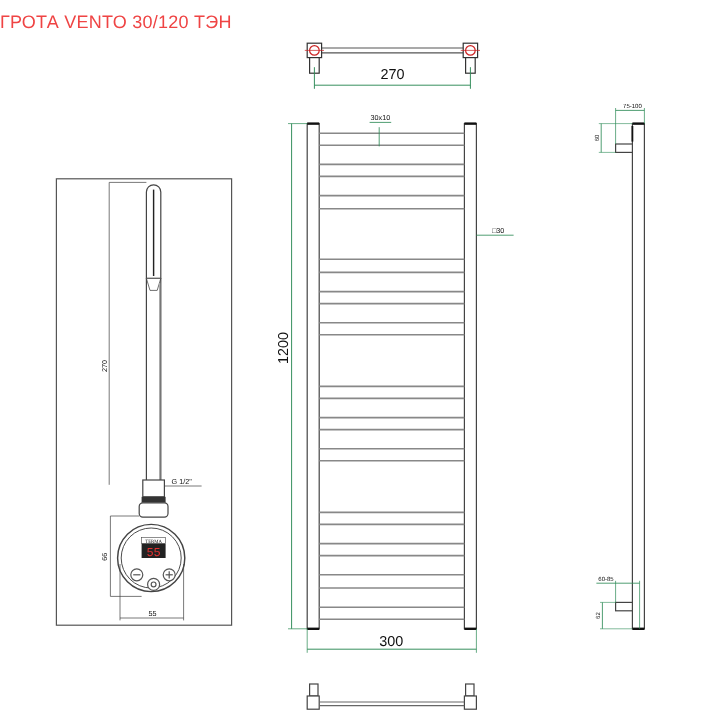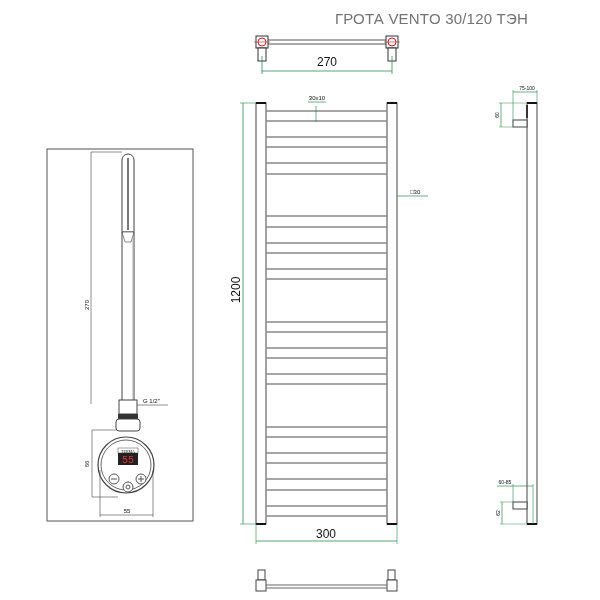--- a/index.html
+++ b/index.html
@@ -1,17 +1,17 @@
 <!DOCTYPE html>
 <html><head>
 <meta charset="utf-8">
 <style>
   html, body { margin:0; padding:0; background:#ffffff; }
   body { width:600px; height:600px; position:relative; overflow:hidden; font-family:"Liberation Sans", sans-serif; }
-  .title { position:absolute; left:0; width:528px; top:10px; text-align:right; font-size:15px; color:#737373; letter-spacing:0.2px; }
+  .title { position:absolute; left:0; width:528px; top:10px; text-align:left; font-size:15px; color:#ef4444; letter-spacing:0.2px; }
   svg { position:absolute; left:0; top:0; }
   .dim { font-family:"Liberation Sans", sans-serif; fill:#111; }
 </style>
 </head>
 <body>
 
 <div class="title">ГРОТА VENTO 30/120 ТЭН</div>
 
 <svg width="600" height="600" viewBox="0 0 600 600">
 

